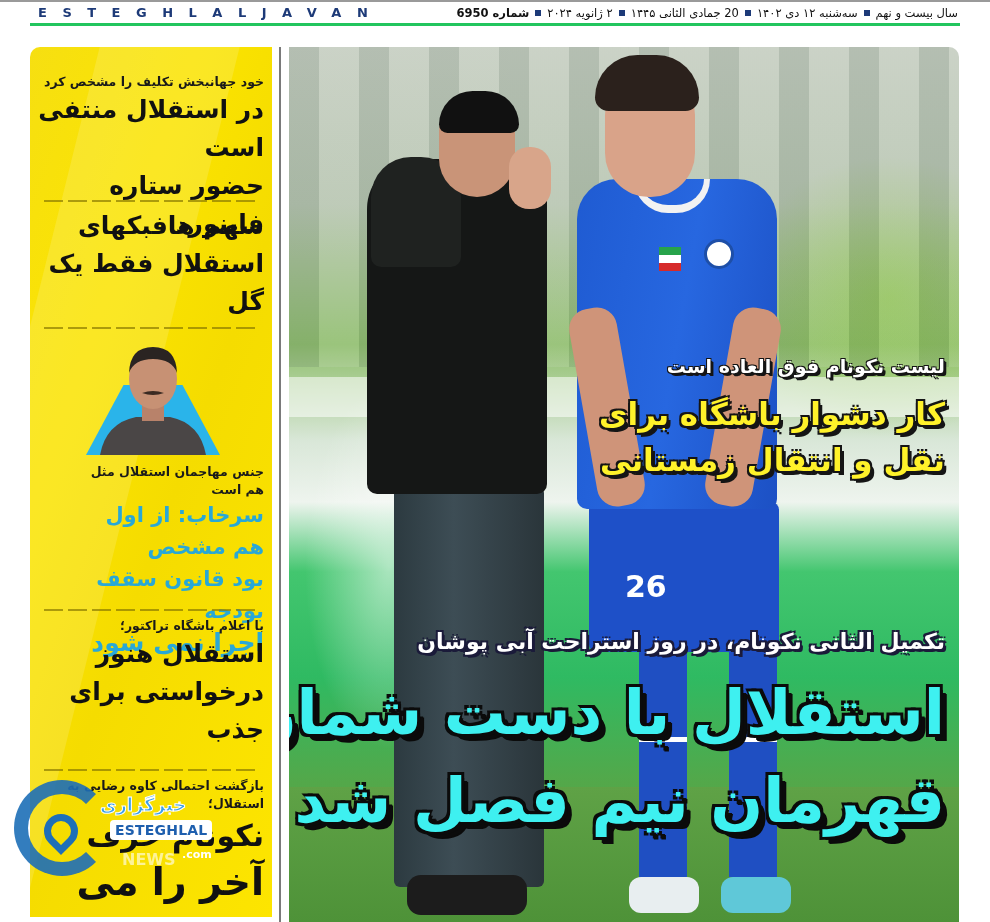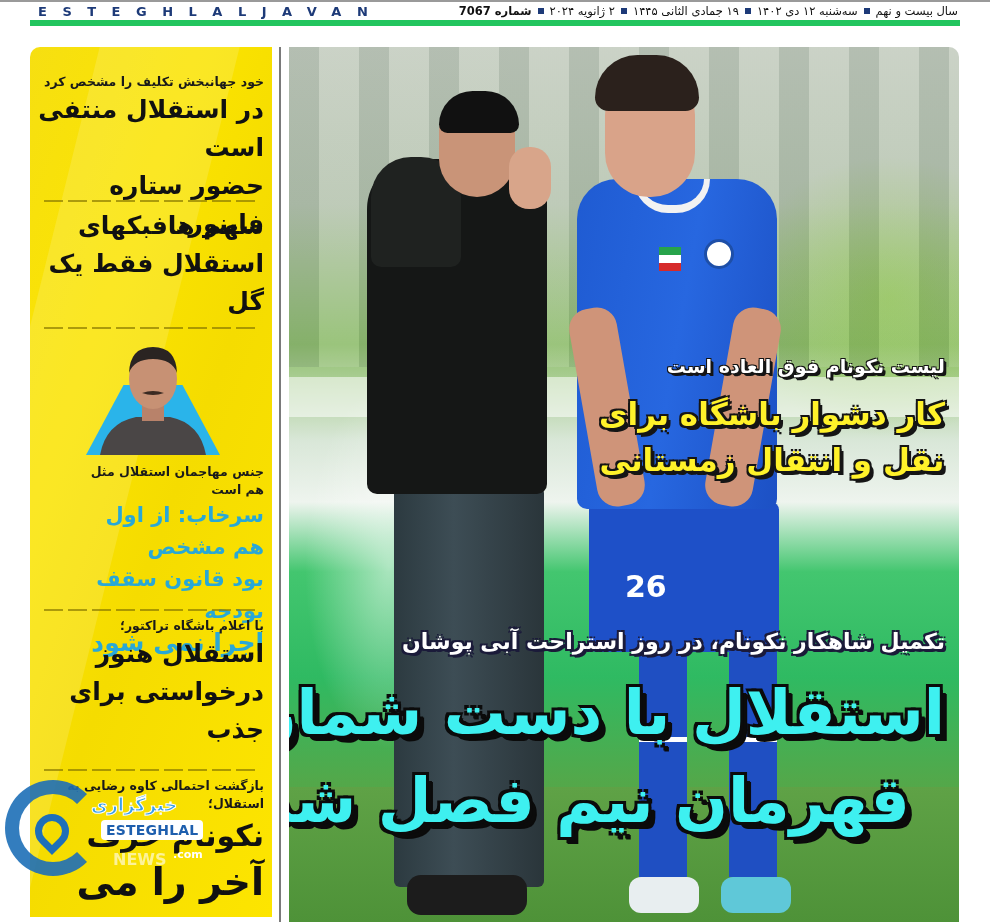--- a/index.html
+++ b/index.html
@@ -3,21 +3,21 @@
   <meta charset="utf-8">
   <style>
     * { box-sizing: border-box; margin: 0; padding: 0; }
     html, body { width: 990px; height: 922px; overflow: hidden; background: #ffffff; }
     body { position: relative; font-family: "DejaVu Sans", sans-serif; }
 
     
     .topgrey { position: absolute; left: 0; top: 0; width: 990px; height: 2px; background: #9a9a9a; }
     .masthead {
       position: absolute; left: 30px; top: 2px; width: 930px; height: 24px;
-      border-bottom: 6px solid #22c55e;
+      border-bottom: 3px solid #22c55e;
       display: flex; align-items: center; justify-content: space-between;
     }
     .brand {
       font-family: "DejaVu Sans", sans-serif; font-weight: bold; font-size: 13px;
       letter-spacing: 15.5px; color: #1d3a78; padding-left: 8px;
     }
     .dateline {
       direction: rtl; font-family: "DejaVu Sans", sans-serif; font-size: 11.5px; color: #111;
       display: flex; align-items: center; gap: 6px; white-space: nowrap; padding-right: 2px;
     }
@@ -50,21 +50,21 @@
     }
     .portrait .tri {
       position: absolute; left: 0; bottom: 0; width: 134px; height: 70px;
       background: #2ab4ea;
       clip-path: polygon(28% 0, 72% 0, 100% 100%, 0 100%);
     }
     .portrait .person { position: absolute; left: 0; top: 0; width: 134px; height: 118px; }
 
     
     .wm {
-      position: absolute; left: 5px; top: 780px; width: 180px; height: 110px;
+      position: absolute; left: 14px; top: 780px; width: 180px; height: 110px;
     }
     .wm .ring {
       position: absolute; left: 0; top: 0; width: 96px; height: 96px; border-radius: 50%;
       border: 14px solid #1e6fb8; border-right-color: transparent; opacity: 0.9;
     }
     .wm .pin {
       position: absolute; left: 30px; top: 34px; width: 34px; height: 34px; border-radius: 50% 50% 50% 0;
       border: 7px solid #1e6fb8; transform: rotate(-45deg);
     }
     .wm .fa {
@@ -116,21 +116,21 @@
     .pl-crest { position: absolute; left: 415px; top: 192px; width: 30px; height: 30px; border-radius: 50%; background: #ffffff; border: 3px solid #1e4fa8; }
     .pl-num { position: absolute; left: 336px; top: 522px; font-family: "DejaVu Sans", sans-serif; font-weight: bold; font-size: 30px; color: #ffffff; }
     .pl-shorts { position: absolute; left: 300px; top: 455px; width: 190px; height: 150px; background: #1e50c8; border-radius: 8px; }
     .pl-socks-l { position: absolute; left: 350px; top: 600px; width: 48px; height: 230px; background: #1f4fc2; }
     .pl-socks-r { position: absolute; left: 440px; top: 600px; width: 48px; height: 230px; background: #1f4fc2; }
     .pl-stripe { position: absolute; height: 5px; background: #ffffff; }
     .pl-boot-l { position: absolute; left: 340px; top: 830px; width: 70px; height: 36px; background: #e8eef0; border-radius: 12px; }
     .pl-boot-r { position: absolute; left: 432px; top: 830px; width: 70px; height: 36px; background: #5fc8d8; border-radius: 12px; }
 
     
-    .ov { position: absolute; direction: rtl; text-align: center; font-family: "DejaVu Sans", sans-serif; font-weight: 900; white-space: nowrap; }
+    .ov { position: absolute; direction: rtl; text-align: right; font-family: "DejaVu Sans", sans-serif; font-weight: 900; white-space: nowrap; }
     .ov-kicker1 { right: 14px; top: 308px; font-size: 19px; color: #ffffff;
       text-shadow: 2px 2px 0 #151515, -1px -1px 0 #151515, 1px -1px 0 #151515, -1px 1px 0 #151515, 3px 3px 0 #151515; }
     .ov-hed1 { right: 14px; top: 344px; font-size: 31px; line-height: 46px; color: #fff22a;
       text-shadow: 2px 2px 0 #151515, -2px -2px 0 #151515, 2px -2px 0 #151515, -2px 2px 0 #151515, 4px 4px 0 #151515; }
     .ov-kicker2 { right: 14px; top: 582px; font-size: 22px; color: #ffffff;
       text-shadow: 2px 2px 0 #1b1b3a, -2px -2px 0 #1b1b3a, 2px -2px 0 #1b1b3a, -2px 2px 0 #1b1b3a, 3px 3px 0 #1b1b3a; }
     .ov-hed2 { right: 14px; top: 622px; font-size: 62px; line-height: 88px; color: #3ef0f0; letter-spacing: -1px;
       text-shadow: 3px 3px 0 #0b0b0b, -3px -3px 0 #0b0b0b, 3px -3px 0 #0b0b0b, -3px 3px 0 #0b0b0b, 6px 6px 0 #0b0b0b, 7px 7px 0 #0b0b0b; }
   </style>
 </head>
@@ -138,25 +138,25 @@
 
 <div class="topgrey"></div>
 
 <header class="masthead">
   <div class="brand">ESTEGHLALJAVAN</div>
   <div class="dateline">
     <span>سال بیست و نهم</span>
     <span class="sep"></span>
     <span>سه‌شنبه ۱۲ دی ۱۴۰۲</span>
     <span class="sep"></span>
-    <span>۱۹ جمادی الثانی ۱۴۴۵</span>
+    <span>20 جمادی الثانی ۱۴۴۵</span>
     <span class="sep"></span>
     <span>۲ ژانویه ۲۰۲۴</span>
     <span class="sep"></span>
-    <span class="issue">شماره 7067</span>
+    <span class="issue">شماره 6950</span>
   </div>
 </header>
 
 <aside class="sidecol">
 
   <div class="story" style="top:26px;">
     <div class="kicker">خود جهانبخش تکلیف را مشخص کرد</div>
     <div class="hed">در استقلال منتفی است</div>
     <div class="hed">حضور ستاره فاینورد</div>
   </div>
@@ -241,18 +241,18 @@
   <div class="pl-head"></div>
   <div class="pl-hair"></div>
   <div class="pl-num">26</div>
 
   <div class="ov ov-kicker1">لیست نکونام فوق العاده است</div>
   <div class="ov ov-hed1">
     <div>کار دشوار باشگاه برای</div>
     <div>نقل و انتقال زمستانی</div>
   </div>
 
-  <div class="ov ov-kicker2">تکمیل شاهکار نکونام، در روز استراحت آبی پوشان</div>
+  <div class="ov ov-kicker2">تکمیل الثانی نکونام، در روز استراحت آبی پوشان</div>
   <div class="ov ov-hed2">
     <div>استقلال با دست شماره</div>
     <div>قهرمان نیم فصل شد</div>
   </div>
 </main>
 
 </body></html>

